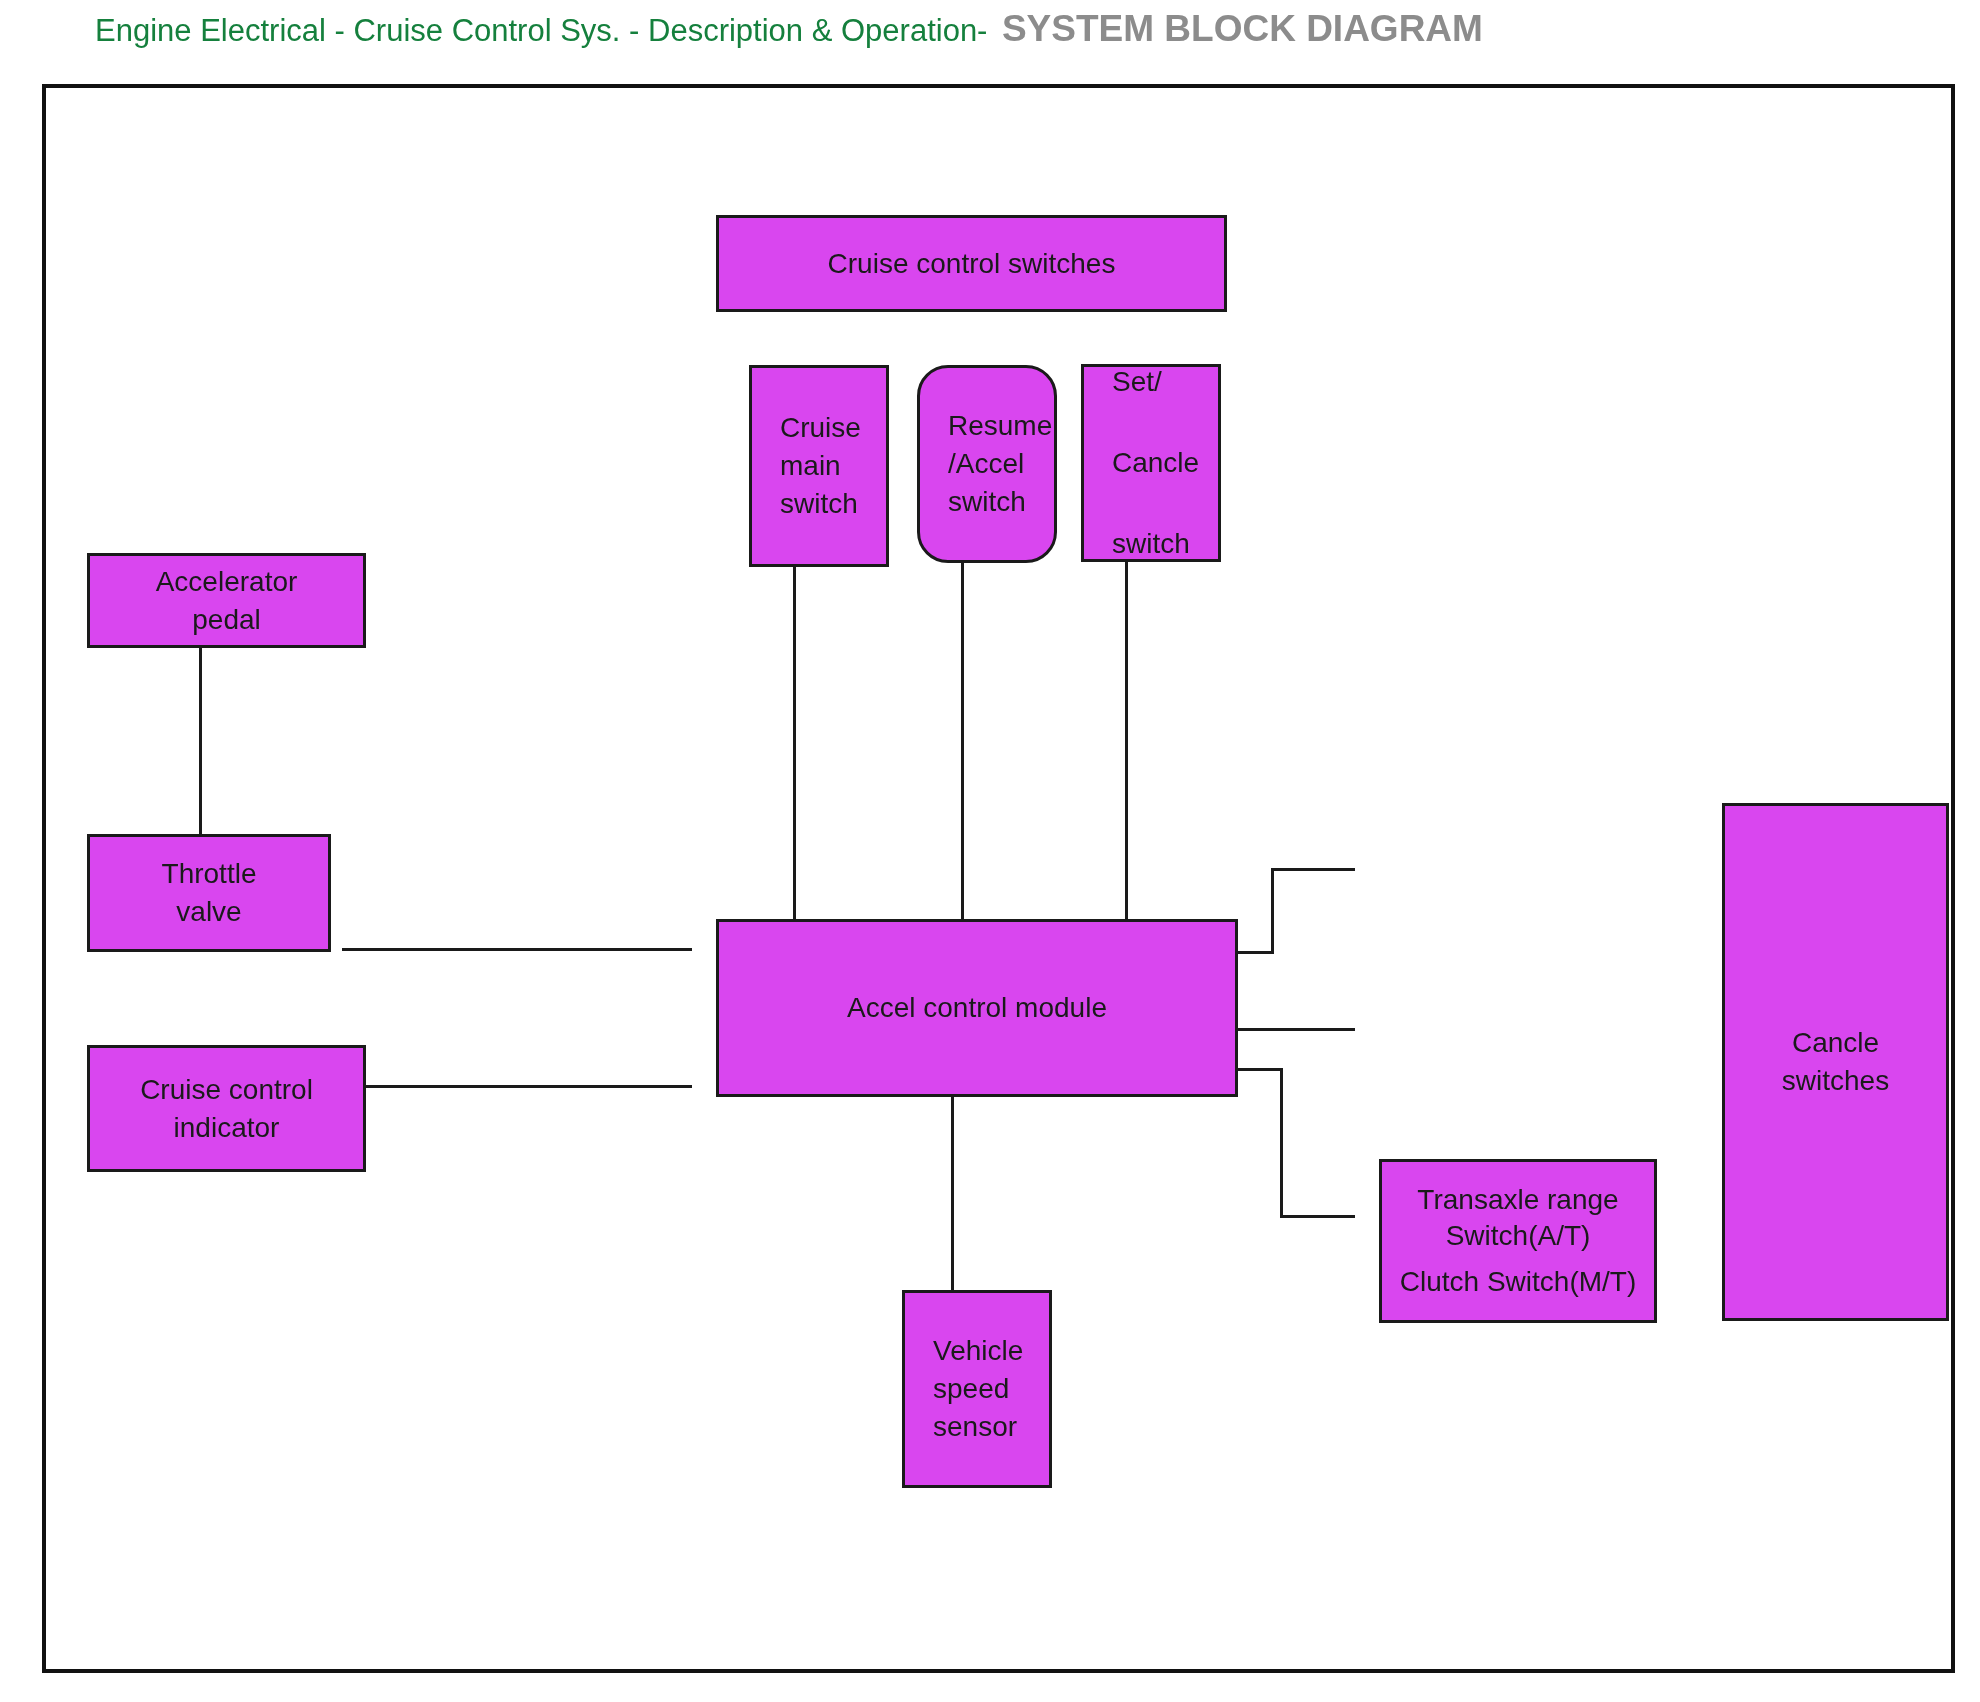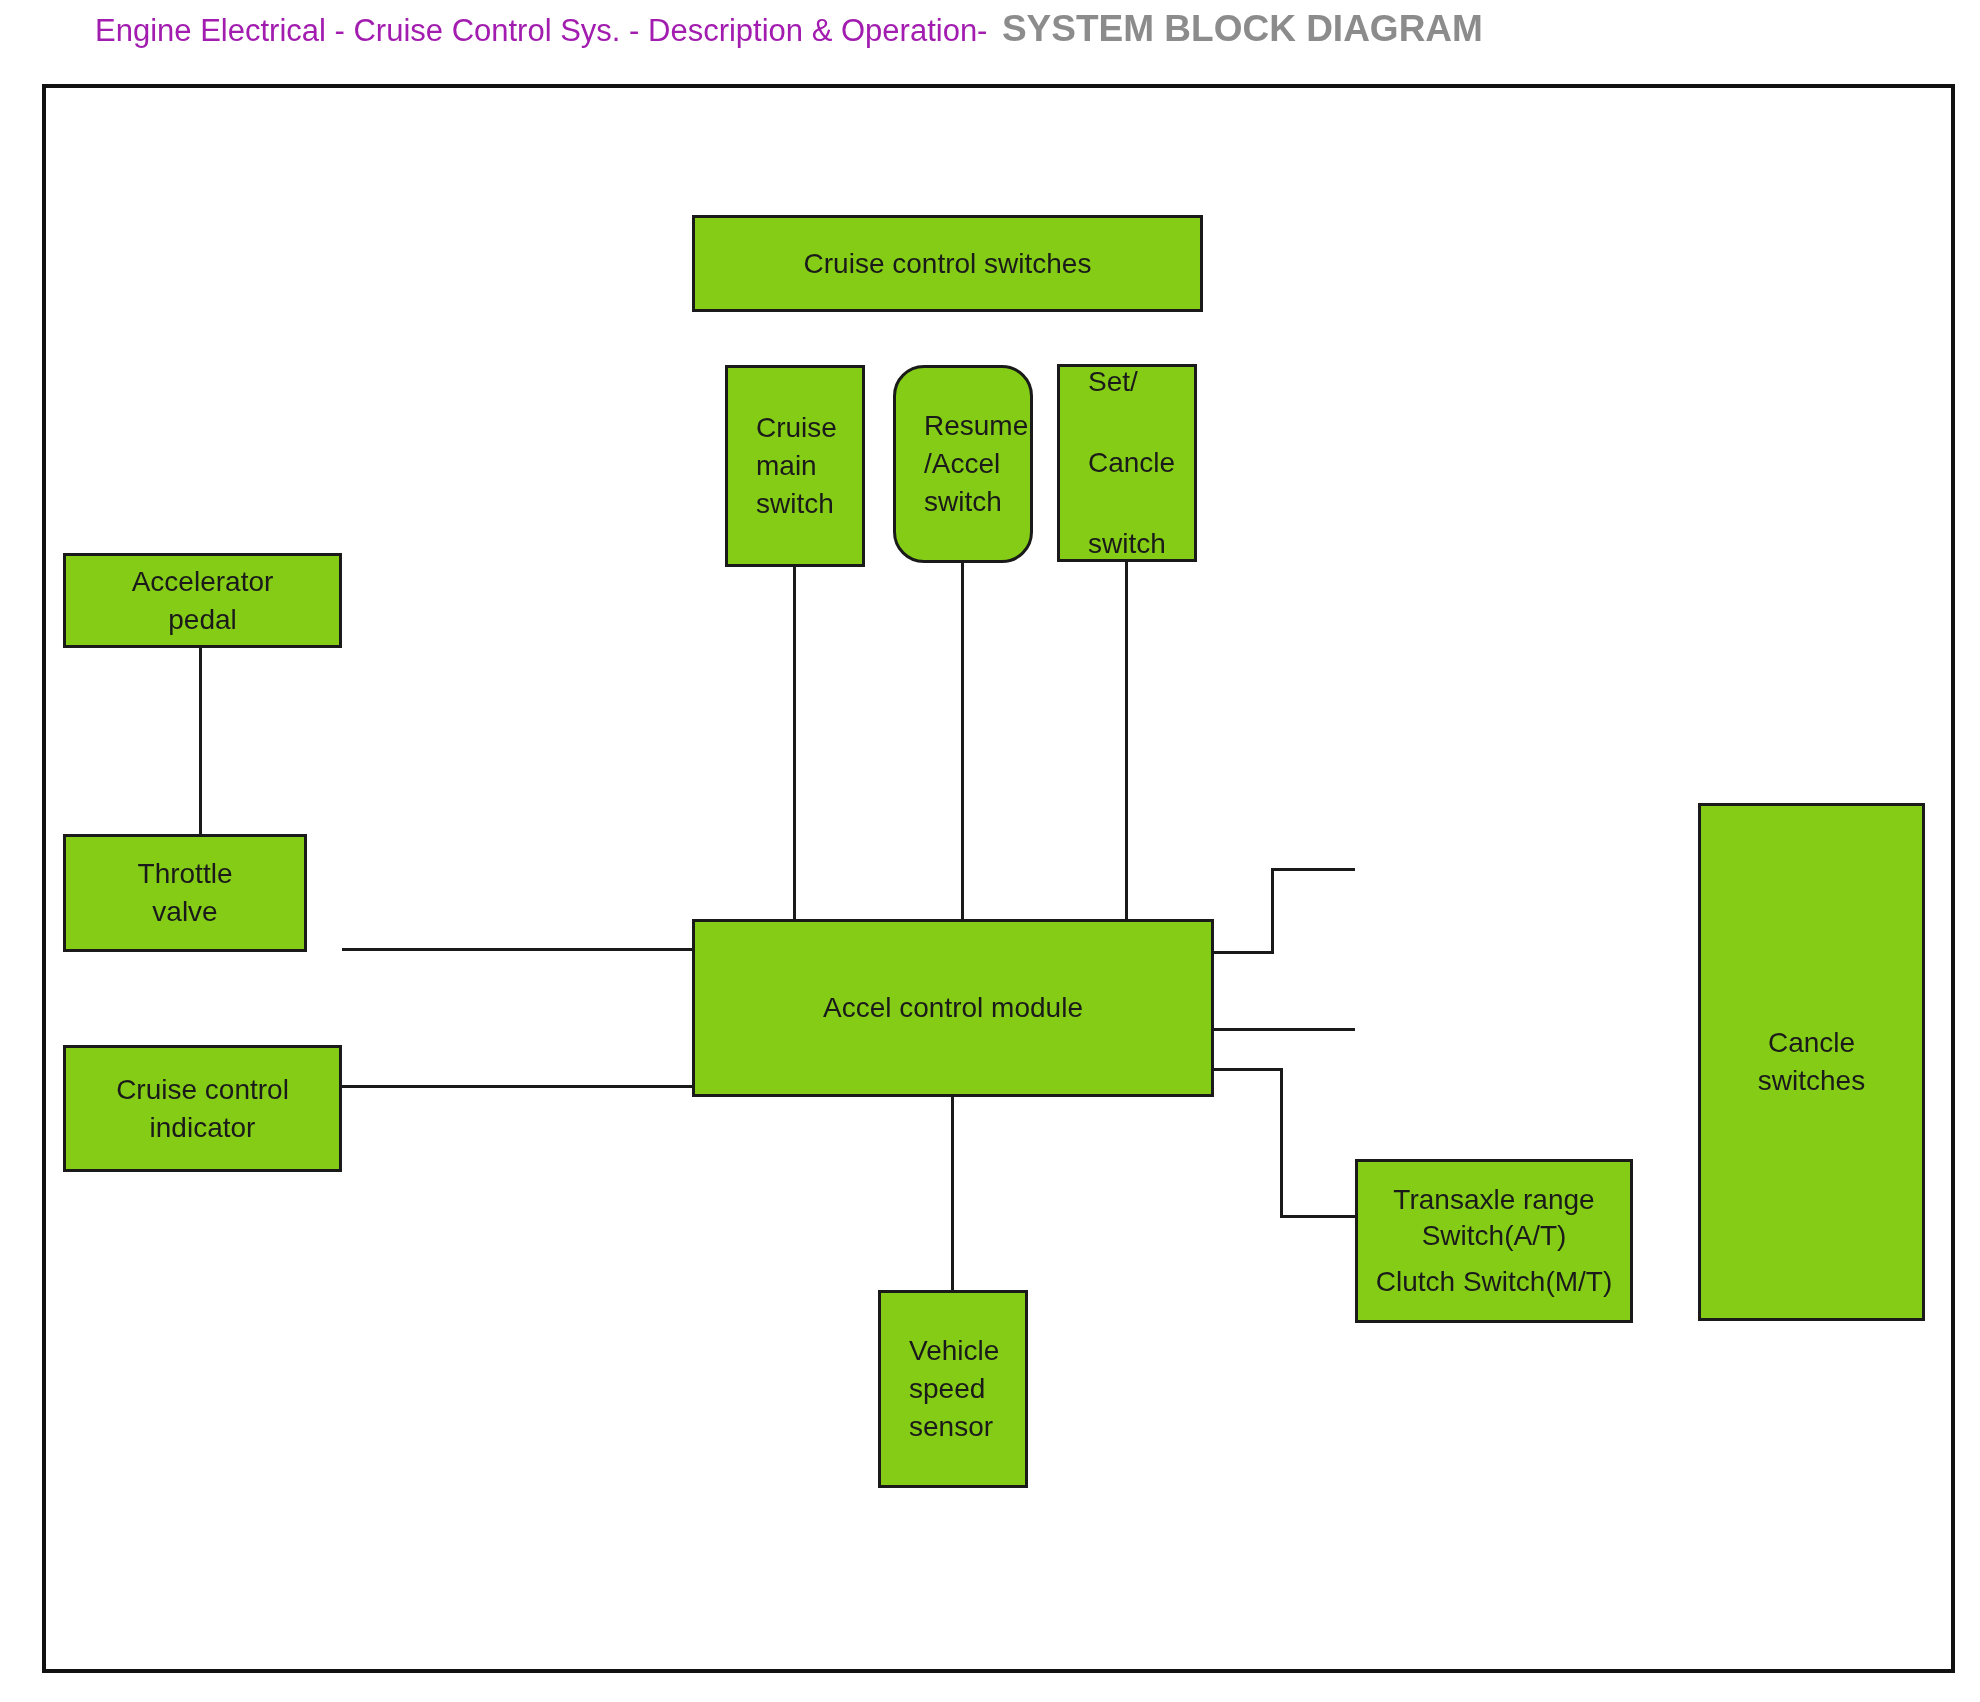--- a/index.html
+++ b/index.html
@@ -1,28 +1,28 @@
 <!DOCTYPE html>
 <html style="--accent: #8c8c8c;"><head>
 <meta charset="utf-8">
 <style>
   html,body{margin:0;padding:0;background:#ffffff;}
   #stage{
     position:relative;width:1980px;height:1702px;background:#ffffff;
     font-family:"Liberation Sans", sans-serif;color:#1a1a1a;overflow:hidden;
   }
   .title-row{position:absolute;left:95px;top:8px;white-space:nowrap;}
-  .title-main{font-size:31px;color:#a21caf;letter-spacing:0px;}
+  .title-main{font-size:31px;color:#15803d;letter-spacing:0px;}
   .title-accent{font-size:37px;font-weight:bold;color:var(--accent,#8c8c8c);margin-left:10px;}
   .frame{position:absolute;left:42px;top:84px;width:1913px;height:1589px;
     border:4px solid #111111;box-sizing:border-box;background:#ffffff;}
   .box{
-    position:absolute;border:3px solid #1a1a1a;background:#84cc16;box-sizing:border-box;
+    position:absolute;border:3px solid #1a1a1a;background:#d946ef;box-sizing:border-box;
     display:flex;flex-direction:column;align-items:center;justify-content:center;
-    font-size:28px;line-height:38px;text-align:center;
+    font-size:28px;line-height:38px;text-align:center;margin-left:24px;
   }
   .box.left-lines{align-items:flex-start;text-align:left;padding-left:28px;}
   .ln{display:block;}
   .wire{position:absolute;background:#1a1a1a;}
   
   #b-ccs {left:692px; top:215px; width:511px; height:97px;}
   #b-cms {left:725px; top:365px; width:140px; height:202px;}
   #b-ras {left:893px; top:365px; width:140px; height:198px;border-radius:31px;}
   #b-scs {left:1057px;top:364px; width:140px; height:198px;gap:43px;}
   #b-ap  {left:63px;  top:553px; width:279px; height:95px;text-align:right;}

